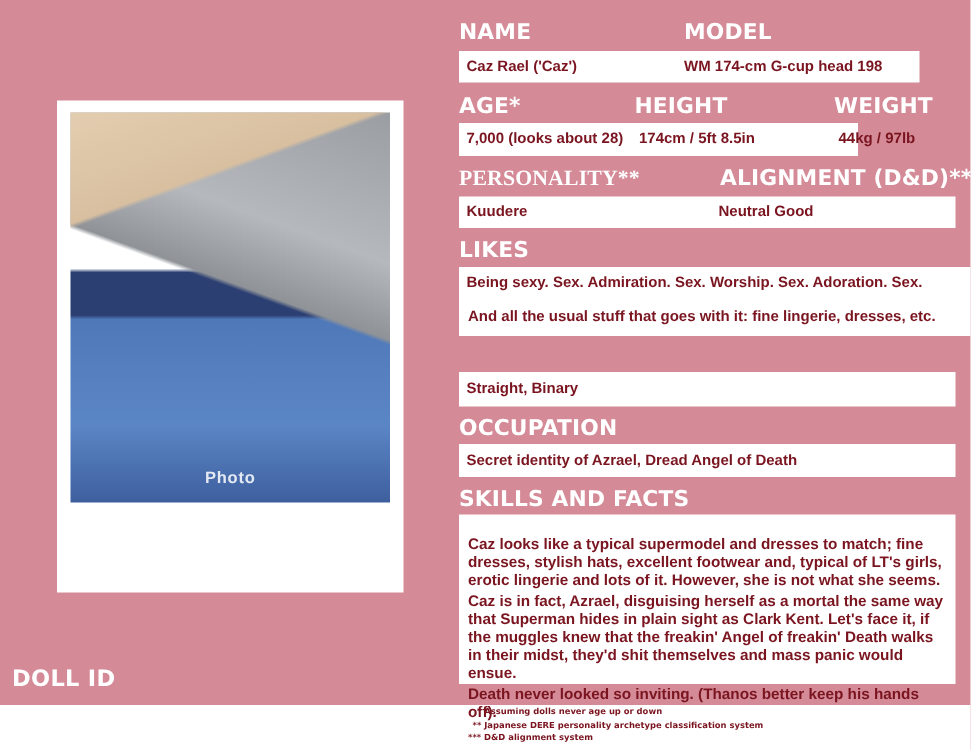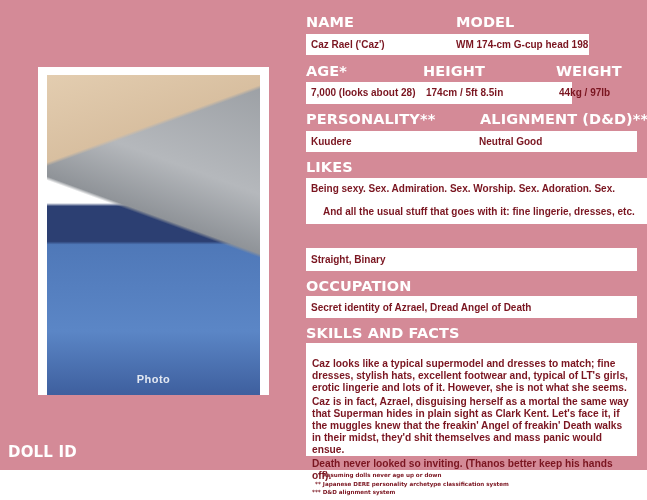--- a/index.html
+++ b/index.html
@@ -10,21 +10,21 @@
       position: absolute; left: 0; top: 0; width: 647px; height: 470px;
       background: #d48a97;
     }
 
     
     .photo-frame {
       position: absolute; left: 38px; top: 67px; width: 231px; height: 328px;
       background: #ffffff;
     }
     .photo {
-      position: absolute; left: 9px; top: 8px; width: 213px; height: 320px;
+      position: absolute; left: 9px; top: 8px; width: 213px; height: 260px;
       overflow: hidden;
       background:
         linear-gradient(160deg, #e3cdb0 0%, #d8bfa0 22%, transparent 23%),
         linear-gradient(200deg, #9a9ea3 0%, #b5b8bc 30%, #8f9398 45%, transparent 46%),
         linear-gradient(180deg, transparent 0%, transparent 40%, #2c3f72 41%, #2c3f72 52%, #4f78b8 53%, #5b86c6 80%, #3e5f9e 100%);
     }
     .photo .ph-label {
       position: absolute; left: 0; right: 0; bottom: 10px; text-align: center;
       font: bold 11px "Liberation Sans", sans-serif; color: rgba(255,255,255,0.85);
       letter-spacing: 0.5px;
@@ -69,45 +69,45 @@
   <div class="photo-frame">
     <div class="photo">
       <span class="ph-label">Photo</span>
     </div>
   </div>
 
   <div class="doll-id">DOLL ID</div>
 
   <div class="heading" style="left:306px; top:15px;">NAME</div>
   <div class="heading" style="left:456px; top:15px;">MODEL</div>
-  <div class="box" style="left:306px; top:34px; width:283px; height:21px;">
+  <div class="box" style="left:306px; top:34px; width:307px; height:21px;">
     <span class="val" style="left:5px; top:6px;">Caz Rael ('Caz')</span>
     <span class="val" style="left:150px; top:6px;">WM 174-cm G-cup head 198</span>
   </div>
 
   <div class="heading" style="left:306px; top:64px;">AGE*</div>
   <div class="heading" style="left:423px; top:64px;">HEIGHT</div>
   <div class="heading" style="left:556px; top:64px;text-align:center;">WEIGHT</div>
   <div class="box" style="left:306px; top:82px; width:266px; height:22px;">
     <span class="val" style="left:5px; top:6px;">7,000 (looks about 28)</span>
     <span class="val" style="left:120px; top:6px;">174cm / 5ft 8.5in</span>
     <span class="val" style="left:253px; top:6px;">44kg / 97lb</span>
   </div>
 
-  <div class="heading" style="left:306px; top:112px;">PERSONALITY**</div>
+  <div class="heading" style="left:306px; top:112px;font-family:Liberation Serif, serif;">PERSONALITY**</div>
   <div class="heading" style="left:480px; top:112px;">ALIGNMENT (D&amp;D)***</div>
   <div class="box" style="left:306px; top:131px; width:331px; height:21px;">
     <span class="val" style="left:5px; top:6px;">Kuudere</span>
     <span class="val" style="left:173px; top:6px;">Neutral Good</span>
   </div>
 
   <div class="heading" style="left:306px; top:160px;">LIKES</div>
   <div class="box" style="left:306px; top:178px; width:352px; height:46px;">
     <span class="val" style="left:5px; top:6px;">Being sexy. Sex. Admiration. Sex. Worship. Sex. Adoration. Sex.</span>
-    <span class="val" style="left:17px; top:29px;">And all the usual stuff that goes with it: fine lingerie, dresses, etc.</span>
+    <span class="val" style="left:6px; top:29px;">And all the usual stuff that goes with it: fine lingerie, dresses, etc.</span>
   </div>
 
   <div class="box" style="left:306px; top:248px; width:331px; height:23px;">
     <span class="val" style="left:5px; top:7px;">Straight, Binary</span>
   </div>
 
   <div class="heading" style="left:306px; top:279px;">OCCUPATION</div>
   <div class="box" style="left:306px; top:296px; width:331px; height:22px;">
     <span class="val" style="left:5px; top:7px;">Secret identity of Azrael, Dread Angel of Death</span>
   </div>

